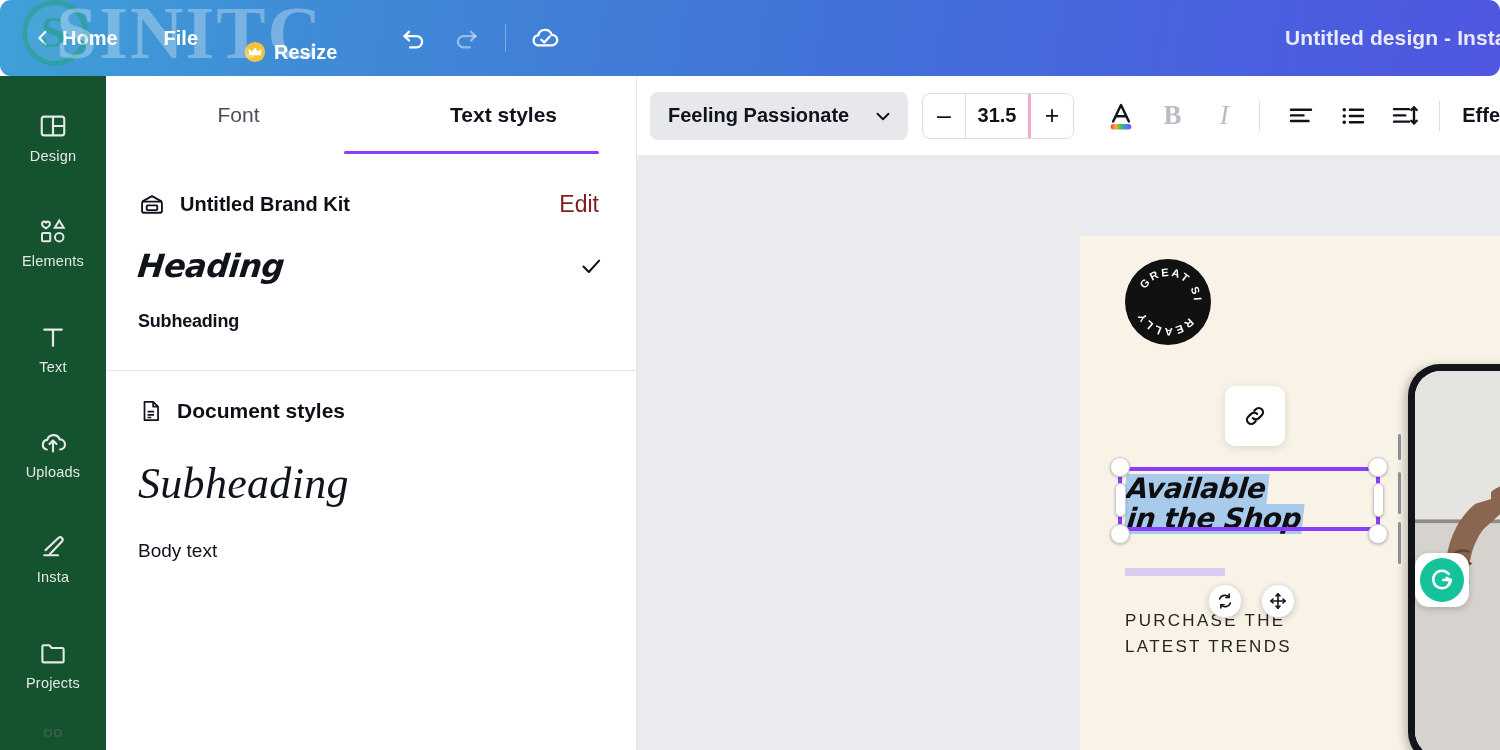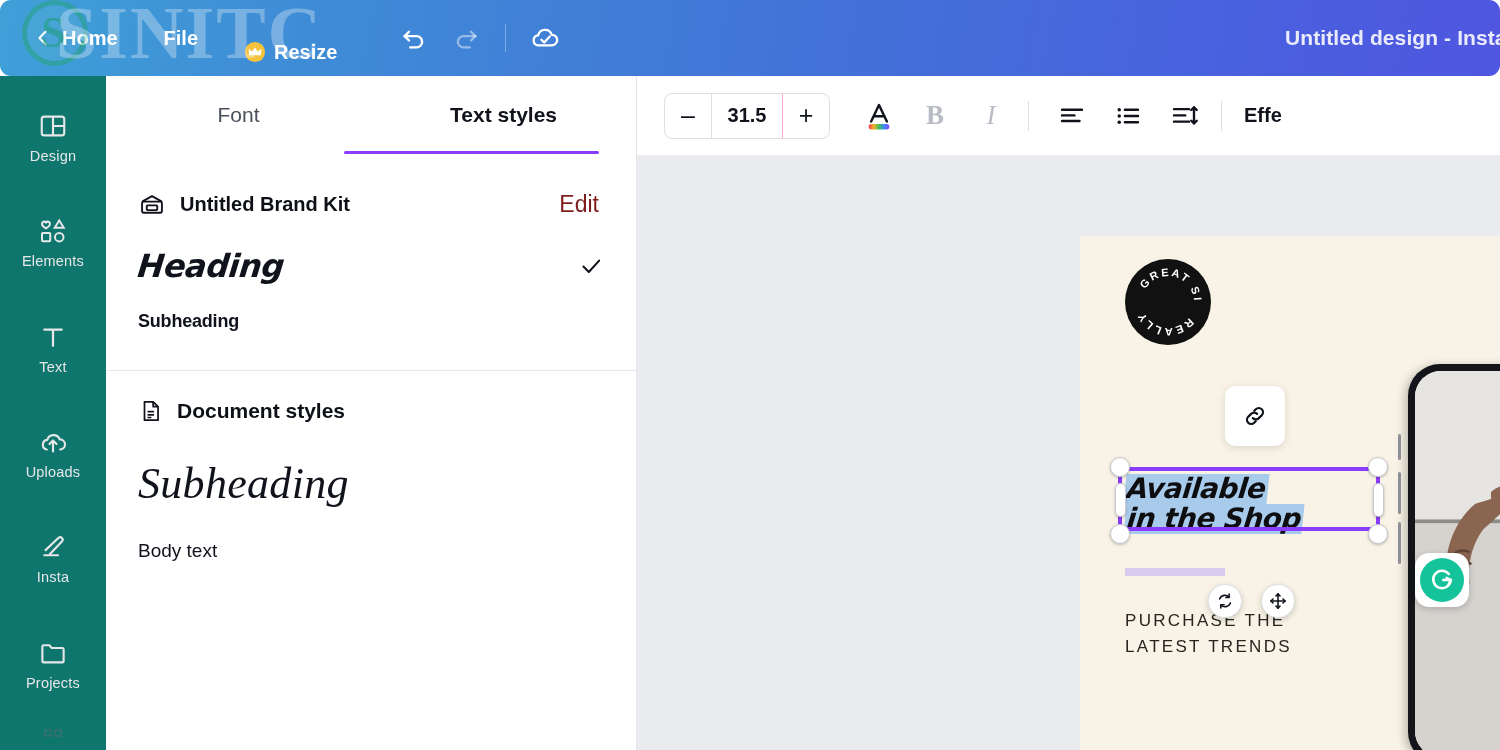--- a/index.html
+++ b/index.html
@@ -53,21 +53,21 @@
   }
   .wm-logo::after {
     content: "S"; position: absolute; left: 14px; top: 2px;
     font-family: "Liberation Serif", serif; font-size: 44px; font-weight: 700;
     color: rgba(31,163,108,.9);
   }
 
   
   .rail {
     position: absolute; left: 0; top: 76px; width: 106px; height: 674px;
-    background: #0f766e; display: flex; flex-direction: column; align-items: center;
+    background: #14532d; display: flex; flex-direction: column; align-items: center;
     padding-top: 18px;
   }
   .rail-item {
     width: 92px; height: 88px; display: flex; flex-direction: column;
     align-items: center; justify-content: center; gap: 7px; border-radius: 10px;
     margin-bottom: 18px;
   }
   .rail-label { color: #e6e7e8; font-size: 14.5px; font-weight: 500; letter-spacing: .2px; }
   .rail-icon { width: 30px; height: 30px; display: block; }
   .rail-partial { opacity: .45; }
@@ -131,21 +131,21 @@
     display: flex; align-items: center; height: 46px; margin-left: 14px;
     border: 1px solid #dcdee4; border-radius: 8px; overflow: hidden;
   }
   .size-btn {
     width: 46px; height: 44px; display: flex; align-items: center; justify-content: center;
     font-size: 25px; color: #10121c; font-weight: 500;
   }
   .size-val {
     width: 72px; height: 44px; display: flex; align-items: center; justify-content: center;
     font-size: 20px; font-weight: 700; color: #10121c;
-    border-left: 1px solid #dcdee4; border-right: 1px solid #f9a8d4;
+    border-left: 1px solid #dcdee4; border-right: 3px solid #f9a8d4;
   }
   .tb-btn {
     width: 50px; height: 50px; margin-left: 6px;
     display: flex; align-items: center; justify-content: center; border-radius: 8px;
   }
   .tb-sep { width: 1px; height: 30px; background: #dcdee4; margin: 0 12px; }
   .tb-bold { font-family: "Liberation Serif", serif; font-size: 27px; font-weight: 700; color: #b9bcc4; }
   .tb-italic { font-family: "Liberation Serif", serif; font-size: 27px; font-style: italic; color: #b9bcc4; }
   .tb-effects { font-size: 20px; font-weight: 700; color: #10121c; margin-left: 10px; white-space: nowrap; }
 
@@ -400,20 +400,26 @@
       </div>
 
       <div class="style-row" style="min-height:48px;">
         <span class="lbl body-text">Body text</span>
       </div>
     </div>
   </div>
 
   <div class="toolbar">
 
+    <div class="font-select">
+      <span class="font-name">Feeling Passionate</span>
+      <svg width="22" height="22" viewBox="0 0 24 24" fill="none" stroke="#10121c" stroke-width="2.1" stroke-linecap="round" stroke-linejoin="round">
+        <path d="M6 9.5 L12 15.5 L18 9.5"></path>
+      </svg>
+    </div>
 
     <div class="size-group">
       <div class="size-btn">–</div>
       <div class="size-val">31.5</div>
       <div class="size-btn">+</div>
     </div>
 
     <div class="tb-btn" style="margin-left:24px;">
       <svg width="34" height="34" viewBox="0 0 28 28">
         <path d="M7.5 18.5 L14 5 L20.5 18.5" fill="none" stroke="#10121c" stroke-width="2" stroke-linecap="round" stroke-linejoin="round"></path>

